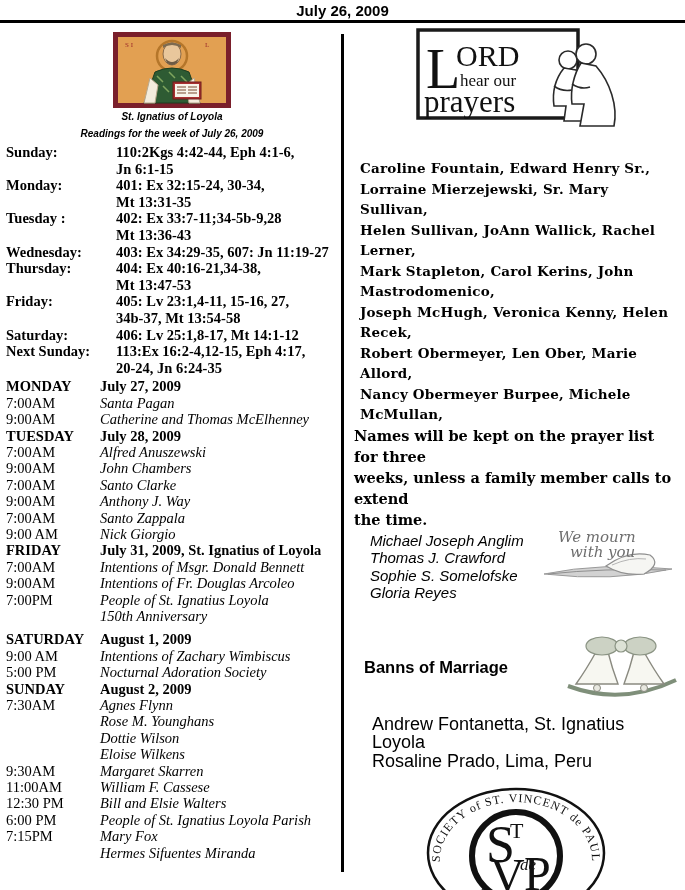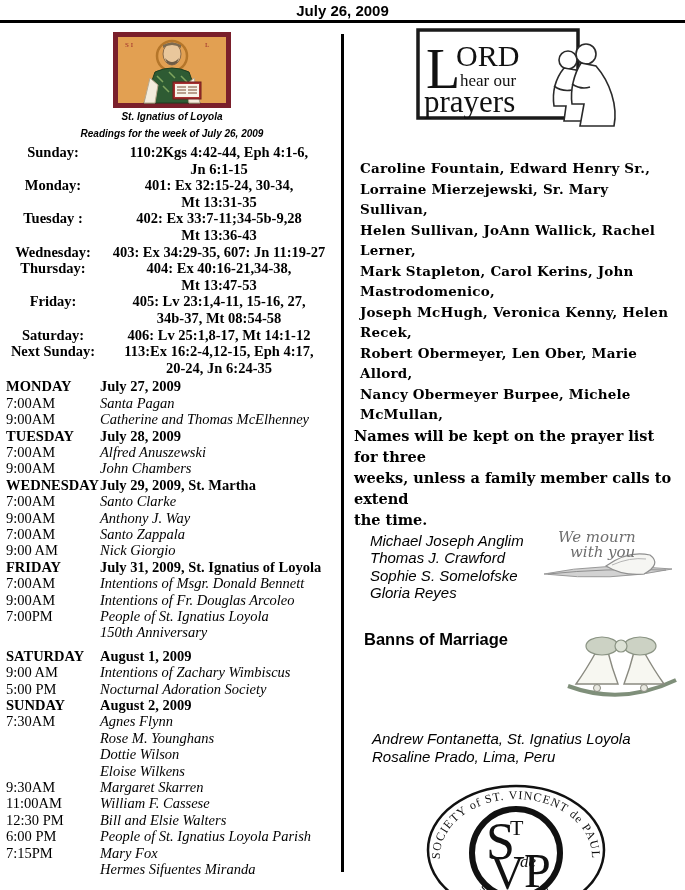--- a/index.html
+++ b/index.html
@@ -9,45 +9,45 @@
             font-weight:bold;font-size:15px;font-family:"Liberation Sans",sans-serif;}
   .top-rule{position:absolute;top:20px;left:0;width:685px;height:3px;background:#000;}
   .col-divider{position:absolute;left:341px;top:34px;width:3px;height:838px;background:#000;}
 
   
   .left-col{position:absolute;left:6px;top:26px;width:332px;}
   .saint-icon{display:block;margin:6px auto 0;}
   .left-title{font-weight:bold;font-style:italic;font-size:10px;line-height:17px;text-align:center;}
   .readings{margin-top:2px;font-family:"Liberation Serif",serif;font-weight:bold;
             font-size:14.5px;line-height:16.6px;}
-  .rrow{display:flex;text-align:center;}
+  .rrow{display:flex;}
   .rrow .rlabel{min-width:94px;flex:none;}
-  .rrow .rtext{flex:1;}
+  .rrow .rtext{flex:1;margin-left:16px;}
   .schedule{margin-top:2px;font-family:"Liberation Serif",serif;font-size:14.5px;line-height:16.4px;}
   .srow{display:flex;}
   .srow .c1{min-width:94px;flex:none;}
   .srow .c2{flex:1;}
   .srow.hdr .c1,.srow.hdr .c2{font-weight:bold;}
   .srow.t .c2,.srow.n .c2{font-style:italic;}
   .srow.mt{margin-top:7px;}
 
   
   .right-col{position:absolute;left:352px;top:26px;width:328px;}
   .lord-graphic{margin-left:64px;}
   .prayer-list{margin-top:8px;padding-left:8px;font-family:"DejaVu Serif","Liberation Serif",serif;
                font-weight:bold;font-size:13.5px;line-height:20.5px;letter-spacing:.2px;}
   .notice{padding-left:2px;font-family:"DejaVu Serif","Liberation Serif",serif;
           font-weight:bold;font-size:14.5px;line-height:21px;}
   .mourn-section{margin-top:2px;display:flex;}
   .mourn-names{padding-left:18px;font-style:italic;font-size:15px;line-height:17.5px;flex:1;}
   .mourn-art{flex:none;margin-top:-8px;}
-  .banns-row{margin-top:28px;display:flex;align-items:flex-start;}
+  .banns-row{margin-top:28px;display:flex;align-items:center;}
   .banns-heading{font-weight:bold;font-size:16.5px;padding-left:12px;flex:1;}
   .banns-bells{flex:none;}
-  .banns-names{margin-top:24px;padding-left:20px;font-style:italic;font-size:15px;line-height:18.5px;}
+  .banns-names{margin-top:9px;padding-left:20px;font-size:18px;line-height:18.5px;}
   .svdp-wrap{margin-top:14px;text-align:center;}
 </style>
 </head>
 <body>
 
 <div class="page">
 
   <div class="masthead">July 26, 2009</div>
   <div class="top-rule"></div>
   <div class="col-divider"></div>
@@ -111,21 +111,21 @@
       <div class="rrow">
           <span class="rlabel"></span>
           <span class="rtext">Mt 13:47-53</span>
         </div>
       <div class="rrow">
           <span class="rlabel">Friday:</span>
           <span class="rtext">405: Lv 23:1,4-11, 15-16, 27,</span>
         </div>
       <div class="rrow">
           <span class="rlabel"></span>
-          <span class="rtext">34b-37, Mt 08:54-58</span>
+          <span class="rtext">34b-37, Mt 13:54-58</span>
         </div>
       <div class="rrow">
           <span class="rlabel">Saturday:</span>
           <span class="rtext">406: Lv 25:1,8-17, Mt 14:1-12</span>
         </div>
       <div class="rrow">
           <span class="rlabel">Next Sunday:</span>
           <span class="rtext">113:Ex 16:2-4,12-15, Eph 4:17,</span>
         </div>
       <div class="rrow">
@@ -151,24 +151,20 @@
           <span class="c1">TUESDAY</span>
           <span class="c2">July 28, 2009</span>
         </div>
       <div class="srow t">
           <span class="c1">7:00AM</span>
           <span class="c2">Alfred Anuszewski</span>
         </div>
       <div class="srow t">
           <span class="c1">9:00AM</span>
           <span class="c2">John Chambers</span>
-        </div>
-      <div class="srow hdr">
-          <span class="c1">WEDNESDAY</span>
-          <span class="c2">July 29,  2009, St. Martha</span>
         </div>
       <div class="srow t">
           <span class="c1">7:00AM</span>
           <span class="c2">Santo Clarke</span>
         </div>
       <div class="srow t">
           <span class="c1">9:00AM</span>
           <span class="c2">Anthony J. Way</span>
         </div>
       <div class="srow t">

